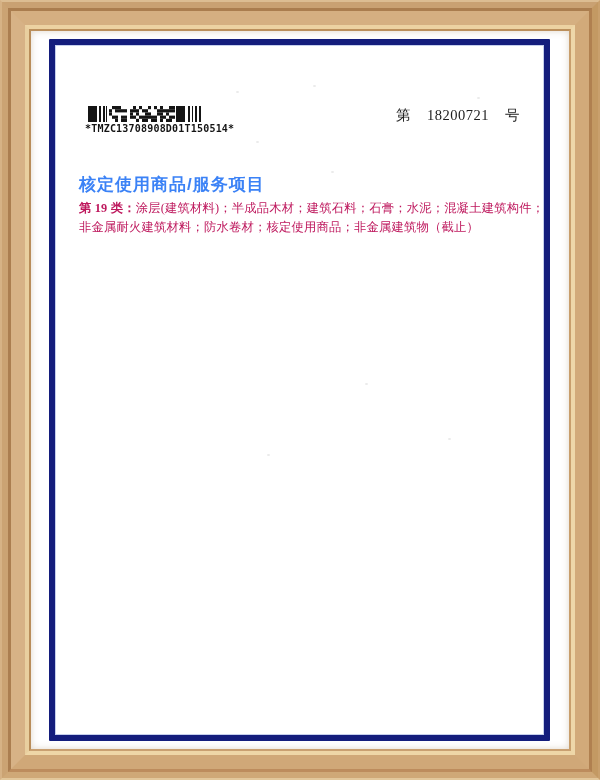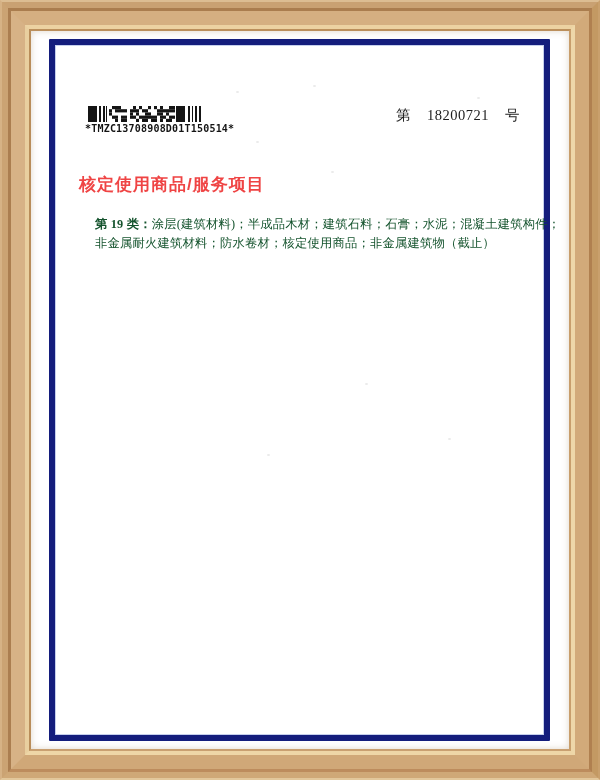--- a/index.html
+++ b/index.html
@@ -40,26 +40,26 @@
   }
   
   .cert-no{
     position:absolute;left:365px;top:75px;display:flex;gap:16px;align-items:baseline;
     font-size:14.5px;color:#1c1c1c;letter-spacing:.5px;
   }
   
   .heading{
     position:absolute;left:48px;top:142px;margin:0;
     font-family:"Liberation Sans",sans-serif;
-    font-size:17px;font-weight:700;letter-spacing:1px;color:#ef4444;
+    font-size:17px;font-weight:700;letter-spacing:1px;color:#3b82f6;
   }
   
   .goods{
-    position:absolute;left:48px;top:168px;width:482px;margin:16px;
-    font-size:12.3px;line-height:18.8px;letter-spacing:.2px;color:#14532d;
+    position:absolute;left:48px;top:168px;width:482px;margin:0;
+    font-size:12.3px;line-height:18.8px;letter-spacing:.2px;color:#be185d;
   }
   .goods .ln{display:block;white-space:nowrap;}
   .goods b{font-weight:700;}
   
   .speck{position:absolute;width:3px;height:2px;border-radius:50%;
     background:#9a9a9a;opacity:.22;}
 </style>
 </head>
 <body>
 

